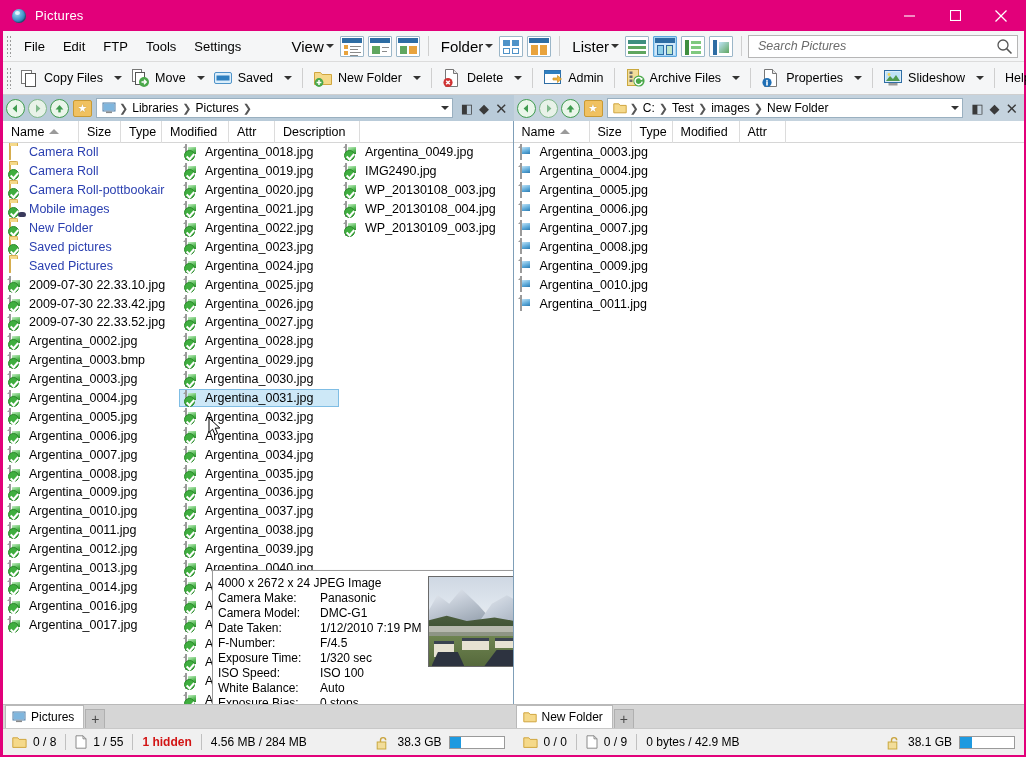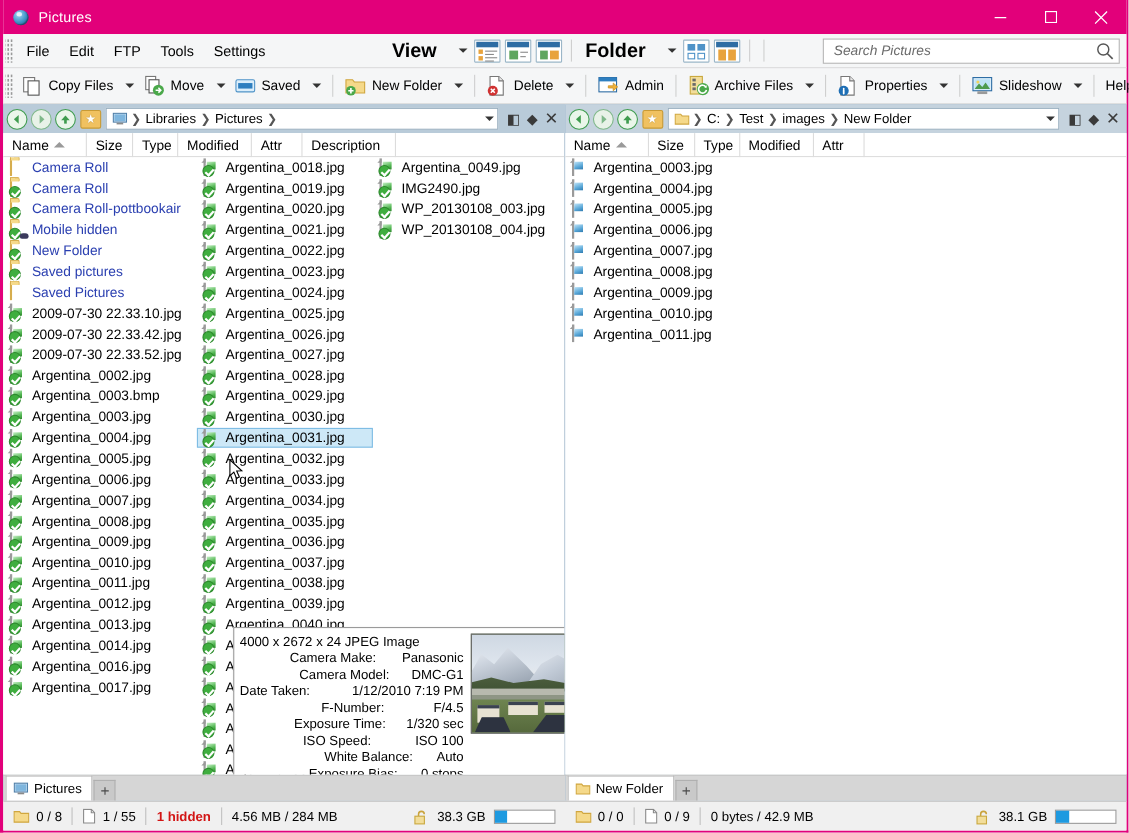--- a/index.html
+++ b/index.html
@@ -65,21 +65,21 @@
     background-image: radial-gradient(#9a9a9a 40%, transparent 41%);
     background-size: 3px 4px; background-position: 1px 0;
     flex: none;
   }
   .menu-item {
     padding: 3px 9px; font-size: 13px; color: #000;
   }
   .mb-spacer { flex: 1; }
   .mb-group { display: flex; align-items: center; }
   .mb-label {
-    padding: 3px 4px 3px 6px; font-size: 18px; display: flex; align-items: center; gap: 20px; font-weight: bold;
+    padding: 3px 4px 3px 6px; font-size: 15px; display: flex; align-items: center; gap: 2px;
   }
   .caret {
     width: 0; height: 0; border-left: 4px solid transparent; border-right: 4px solid transparent;
     border-top: 4px solid #333; display: inline-block;
   }
   .vsep { width: 1px; height: 20px; background: #cfcfcf; margin: 0 6px; flex: none; }
 
   
   .vbtn {
     width: 24px; height: 21px; margin: 0 2px; padding: 1px;
@@ -213,21 +213,21 @@
   
   .tooltip {
     position: absolute; left: 209px; top: 427px; width: 351px; height: 205px;
     background: #fff; border: 1px solid #9a9a9a;
     box-shadow: 2px 2px 3px rgba(0,0,0,.28);
     z-index: 40; padding: 5px 0 0 5px;
     display: flex;
   }
   .tt-table { font-size: 12px; line-height: 15.0px; }
   .tt-head { margin-bottom: 0px; }
-  .tt-row { display: flex; justify-content: flex-end; }
+  .tt-row { display: flex; }
   .tt-k { width: 102px; }
   .tt-v { }
   .tt-thumb {
     position: absolute; right: 6px; top: 5px; width: 128px; height: 91px;
     border: 1px solid #6a6a6a; overflow: hidden; background: #7d8f74;
   }
   .sky { position:absolute; left:0; right:0; top:0; height:46%;
          background: linear-gradient(#cfd8e3 0%, #dfe6ee 70%, #e8eaec 100%); }
   .mtn1 { position:absolute; left:-6%; top:10%; width:58%; height:42%;
           background: linear-gradient(160deg,#f3f5f8 0%, #cfd6e0 35%, #8e9aa8 100%);
@@ -352,20 +352,46 @@
       </div>
       <div class="vbtn">
         <div class="topbar"></div>
         <div class="obox" style="left:3px;top:8px;width:7px;height:10px;"></div>
         <div class="obox" style="left:12px;top:8px;width:7px;height:10px;"></div>
       </div>
     </div>
 
     <div class="vsep"></div>
 
+    <div class="mb-group">
+      <div class="mb-label">
+        <span>Lister</span>
+        <span class="caret"></span>
+      </div>
+      <div class="vbtn">
+        <div class="bbox" style="left:2px;top:3px;right:2px;height:4px;width:auto;background:#3f8f7f;"></div>
+        <div class="gbar" style="left:2px;top:9px;right:2px;height:3px;width:auto;background:#5fa65f;"></div>
+        <div class="gbar" style="left:2px;top:14px;right:2px;height:3px;width:auto;background:#5fa65f;"></div>
+      </div>
+      <div class="vbtn active">
+        <div class="topbar" style="background:#2e6da4;"></div>
+        <div class="gbar" style="left:3px;top:8px;width:7px;height:10px;background:#8fd0e8;border:1px solid #2e6da4;"></div>
+        <div class="gbar" style="left:12px;top:8px;width:7px;height:10px;background:#bfe7c9;border:1px solid #2e6da4;"></div>
+      </div>
+      <div class="vbtn">
+        <div class="gbar" style="left:3px;top:3px;width:4px;height:15px;background:#3f8f3f;"></div>
+        <div class="gbar" style="left:9px;top:4px;width:10px;height:3px;background:#7fc97f;"></div>
+        <div class="gbar" style="left:9px;top:9px;width:10px;height:3px;background:#7fc97f;"></div>
+        <div class="gbar" style="left:9px;top:14px;width:10px;height:3px;background:#7fc97f;"></div>
+      </div>
+      <div class="vbtn">
+        <div class="gbar" style="left:3px;top:3px;width:4px;height:15px;background:#2e6da4;"></div>
+        <div class="gbar" style="left:9px;top:5px;width:10px;height:11px;background:linear-gradient(135deg,#bfe3f7,#5fa65f);"></div>
+      </div>
+    </div>
 
     <div class="vsep"></div>
     <div class="mb-spacer"></div>
 
     <div class="searchbox">
       <input type="text" placeholder="Search Pictures" style="">
       <svg width="17" height="17" viewBox="0 0 17 17">
         <circle cx="7" cy="7" r="5" fill="none" stroke="#555" stroke-width="1.3"></circle>
         <line x1="10.6" y1="10.6" x2="15.5" y2="15.5" stroke="#555" stroke-width="1.5"></line>
       </svg>
@@ -638,21 +664,21 @@
             <div class="frow">
               <span class="ico"><span class="ico-folder"></span><span class="chk"></span></span>
               <span class="fname folder">Camera Roll</span>
             </div>
             <div class="frow">
               <span class="ico"><span class="ico-folder"></span><span class="chk"></span></span>
               <span class="fname folder">Camera Roll-pottbookair</span>
             </div>
             <div class="frow">
               <span class="ico"><span class="ico-folder"></span><span class="chk"></span><span class="cloud-badge"></span></span>
-              <span class="fname folder">Mobile hidden</span>
+              <span class="fname folder">Mobile images</span>
             </div>
             <div class="frow">
               <span class="ico"><span class="ico-folder"></span><span class="chk"></span></span>
               <span class="fname folder">New Folder</span>
             </div>
             <div class="frow">
               <span class="ico"><span class="ico-folder"></span><span class="chk"></span></span>
               <span class="fname folder">Saved pictures</span>
             </div>
             <div class="frow">
@@ -867,20 +893,24 @@
               <span class="ico"><span class="ico-doc"><span class="img-glyph green"></span></span><span class="chk"></span></span>
               <span class="fname">IMG2490.jpg</span>
             </div>
             <div class="frow">
               <span class="ico"><span class="ico-doc"><span class="img-glyph green"></span></span><span class="chk"></span></span>
               <span class="fname">WP_20130108_003.jpg</span>
             </div>
             <div class="frow">
               <span class="ico"><span class="ico-doc"><span class="img-glyph green"></span></span><span class="chk"></span></span>
               <span class="fname">WP_20130108_004.jpg</span>
+            </div>
+            <div class="frow">
+              <span class="ico"><span class="ico-doc"><span class="img-glyph green"></span></span><span class="chk"></span></span>
+              <span class="fname">WP_20130109_003.jpg</span>
             </div>
           </div>
 
         <div class="tooltip">
           <div class="tt-table">
             <div class="tt-head">4000 x 2672 x 24 JPEG Image</div>
             <div id="ttrows">
                 <div class="tt-row">
                   <span class="tt-k">Camera Make:</span>
                   <span class="tt-v">Panasonic</span>

